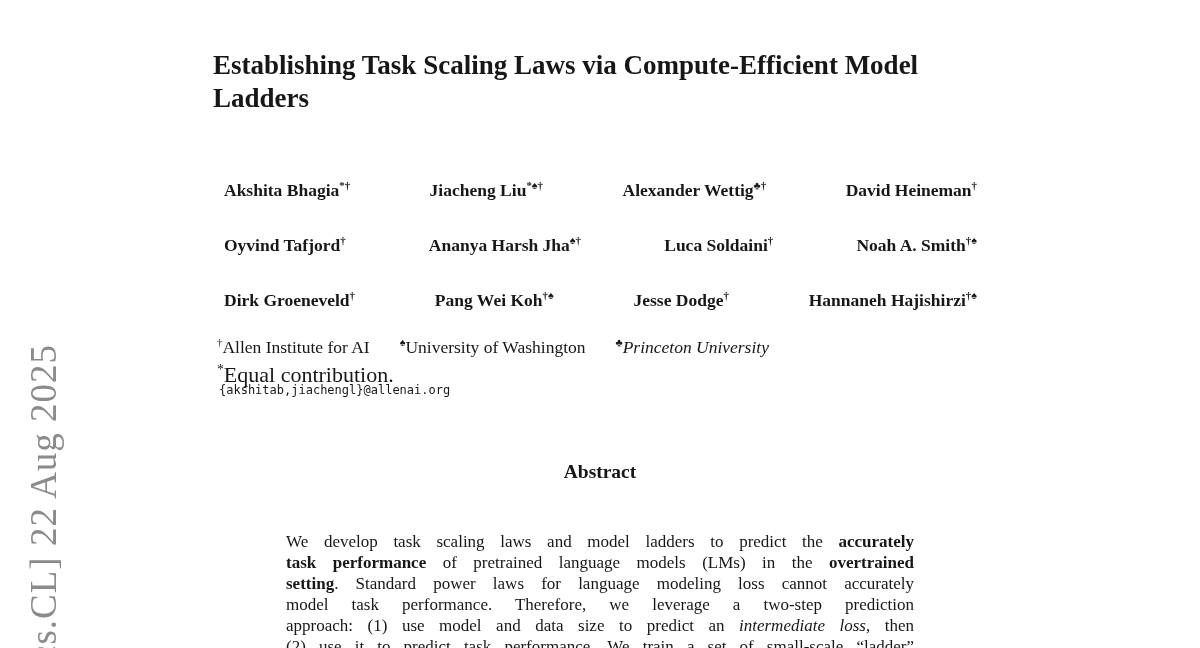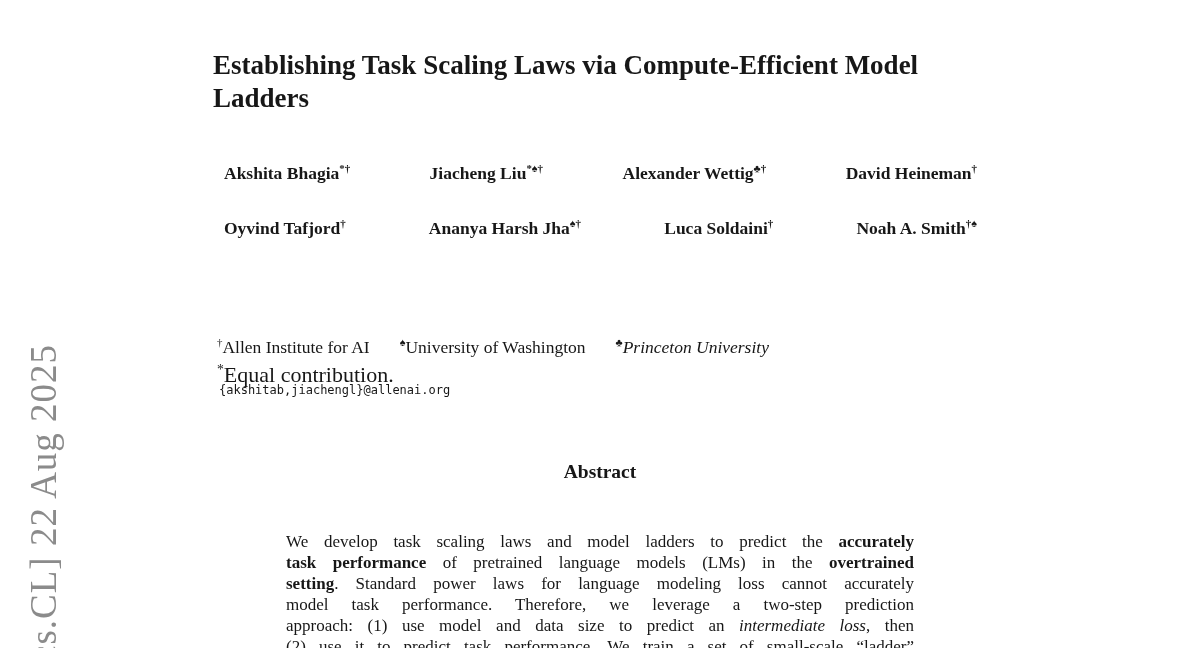--- a/index.html
+++ b/index.html
@@ -14,21 +14,21 @@
     transform:rotate(-90deg);transform-origin:0 0;
     white-space:nowrap;font-size:37px;letter-spacing:1px;color:#8b8b8b;
   }
 
   .paper-title{
     position:absolute;left:213px;top:49px;width:800px;
     font-size:27px;font-weight:bold;line-height:33px;white-space:pre-line;
   }
 
   .authors-block{position:absolute;left:224px;top:146px;width:753px;}
-  .author-row{display:flex;justify-content:space-between;height:55px;align-items:center;}
+  .author-row{display:flex;justify-content:space-between;height:55px;align-items:flex-end;}
   .author{font-weight:bold;font-size:17.5px;white-space:nowrap;}
 
   .marks{font-size:62%;line-height:0;vertical-align:super;}
 
   .affil-line{position:absolute;left:217px;top:337px;font-size:17.5px;white-space:nowrap;}
   .affil-item{margin-right:30px;}
   .affil-item:last-child{margin-right:0;font-style:italic;}
   .equal-note{position:absolute;left:217px;top:362px;font-size:22px;}
   .contact-email{
     position:absolute;left:219px;top:383px;font-size:12px;
@@ -58,20 +58,26 @@
         <span class="author"><span>Jiacheng Liu</span><sup class="marks">*♠†</sup></span>
         <span class="author"><span>Alexander Wettig</span><sup class="marks">♣†</sup></span>
         <span class="author"><span>David Heineman</span><sup class="marks">†</sup></span>
       </div>
       <div class="author-row">
         <span class="author"><span>Oyvind Tafjord</span><sup class="marks">†</sup></span>
         <span class="author"><span>Ananya Harsh Jha</span><sup class="marks">♠†</sup></span>
         <span class="author"><span>Luca Soldaini</span><sup class="marks">†</sup></span>
         <span class="author"><span>Noah A. Smith</span><sup class="marks">†♠</sup></span>
       </div>
+      <div class="author-row">
+        <span class="author"><span>Dirk Groeneveld</span><sup class="marks">†</sup></span>
+        <span class="author"><span>Pang Wei Koh</span><sup class="marks">†♠</sup></span>
+        <span class="author"><span>Jesse Dodge</span><sup class="marks">†</sup></span>
+        <span class="author"><span>Hannaneh Hajishirzi</span><sup class="marks">†♠</sup></span>
+      </div>
     </div>
 
   <div class="affil-line"><span class="affil-item"><sup class="marks">†</sup><span>Allen Institute for AI</span></span><span class="affil-item"><sup class="marks">♠</sup><span>University of Washington</span></span><span class="affil-item"><sup class="marks">♣</sup><span>Princeton University</span></span></div>
 
   <div class="equal-note">
     <sup class="marks">*</sup><span>Equal contribution.</span>
   </div>
 
   <div class="contact-email">{akshitab,jiachengl}@allenai.org</div>
 

